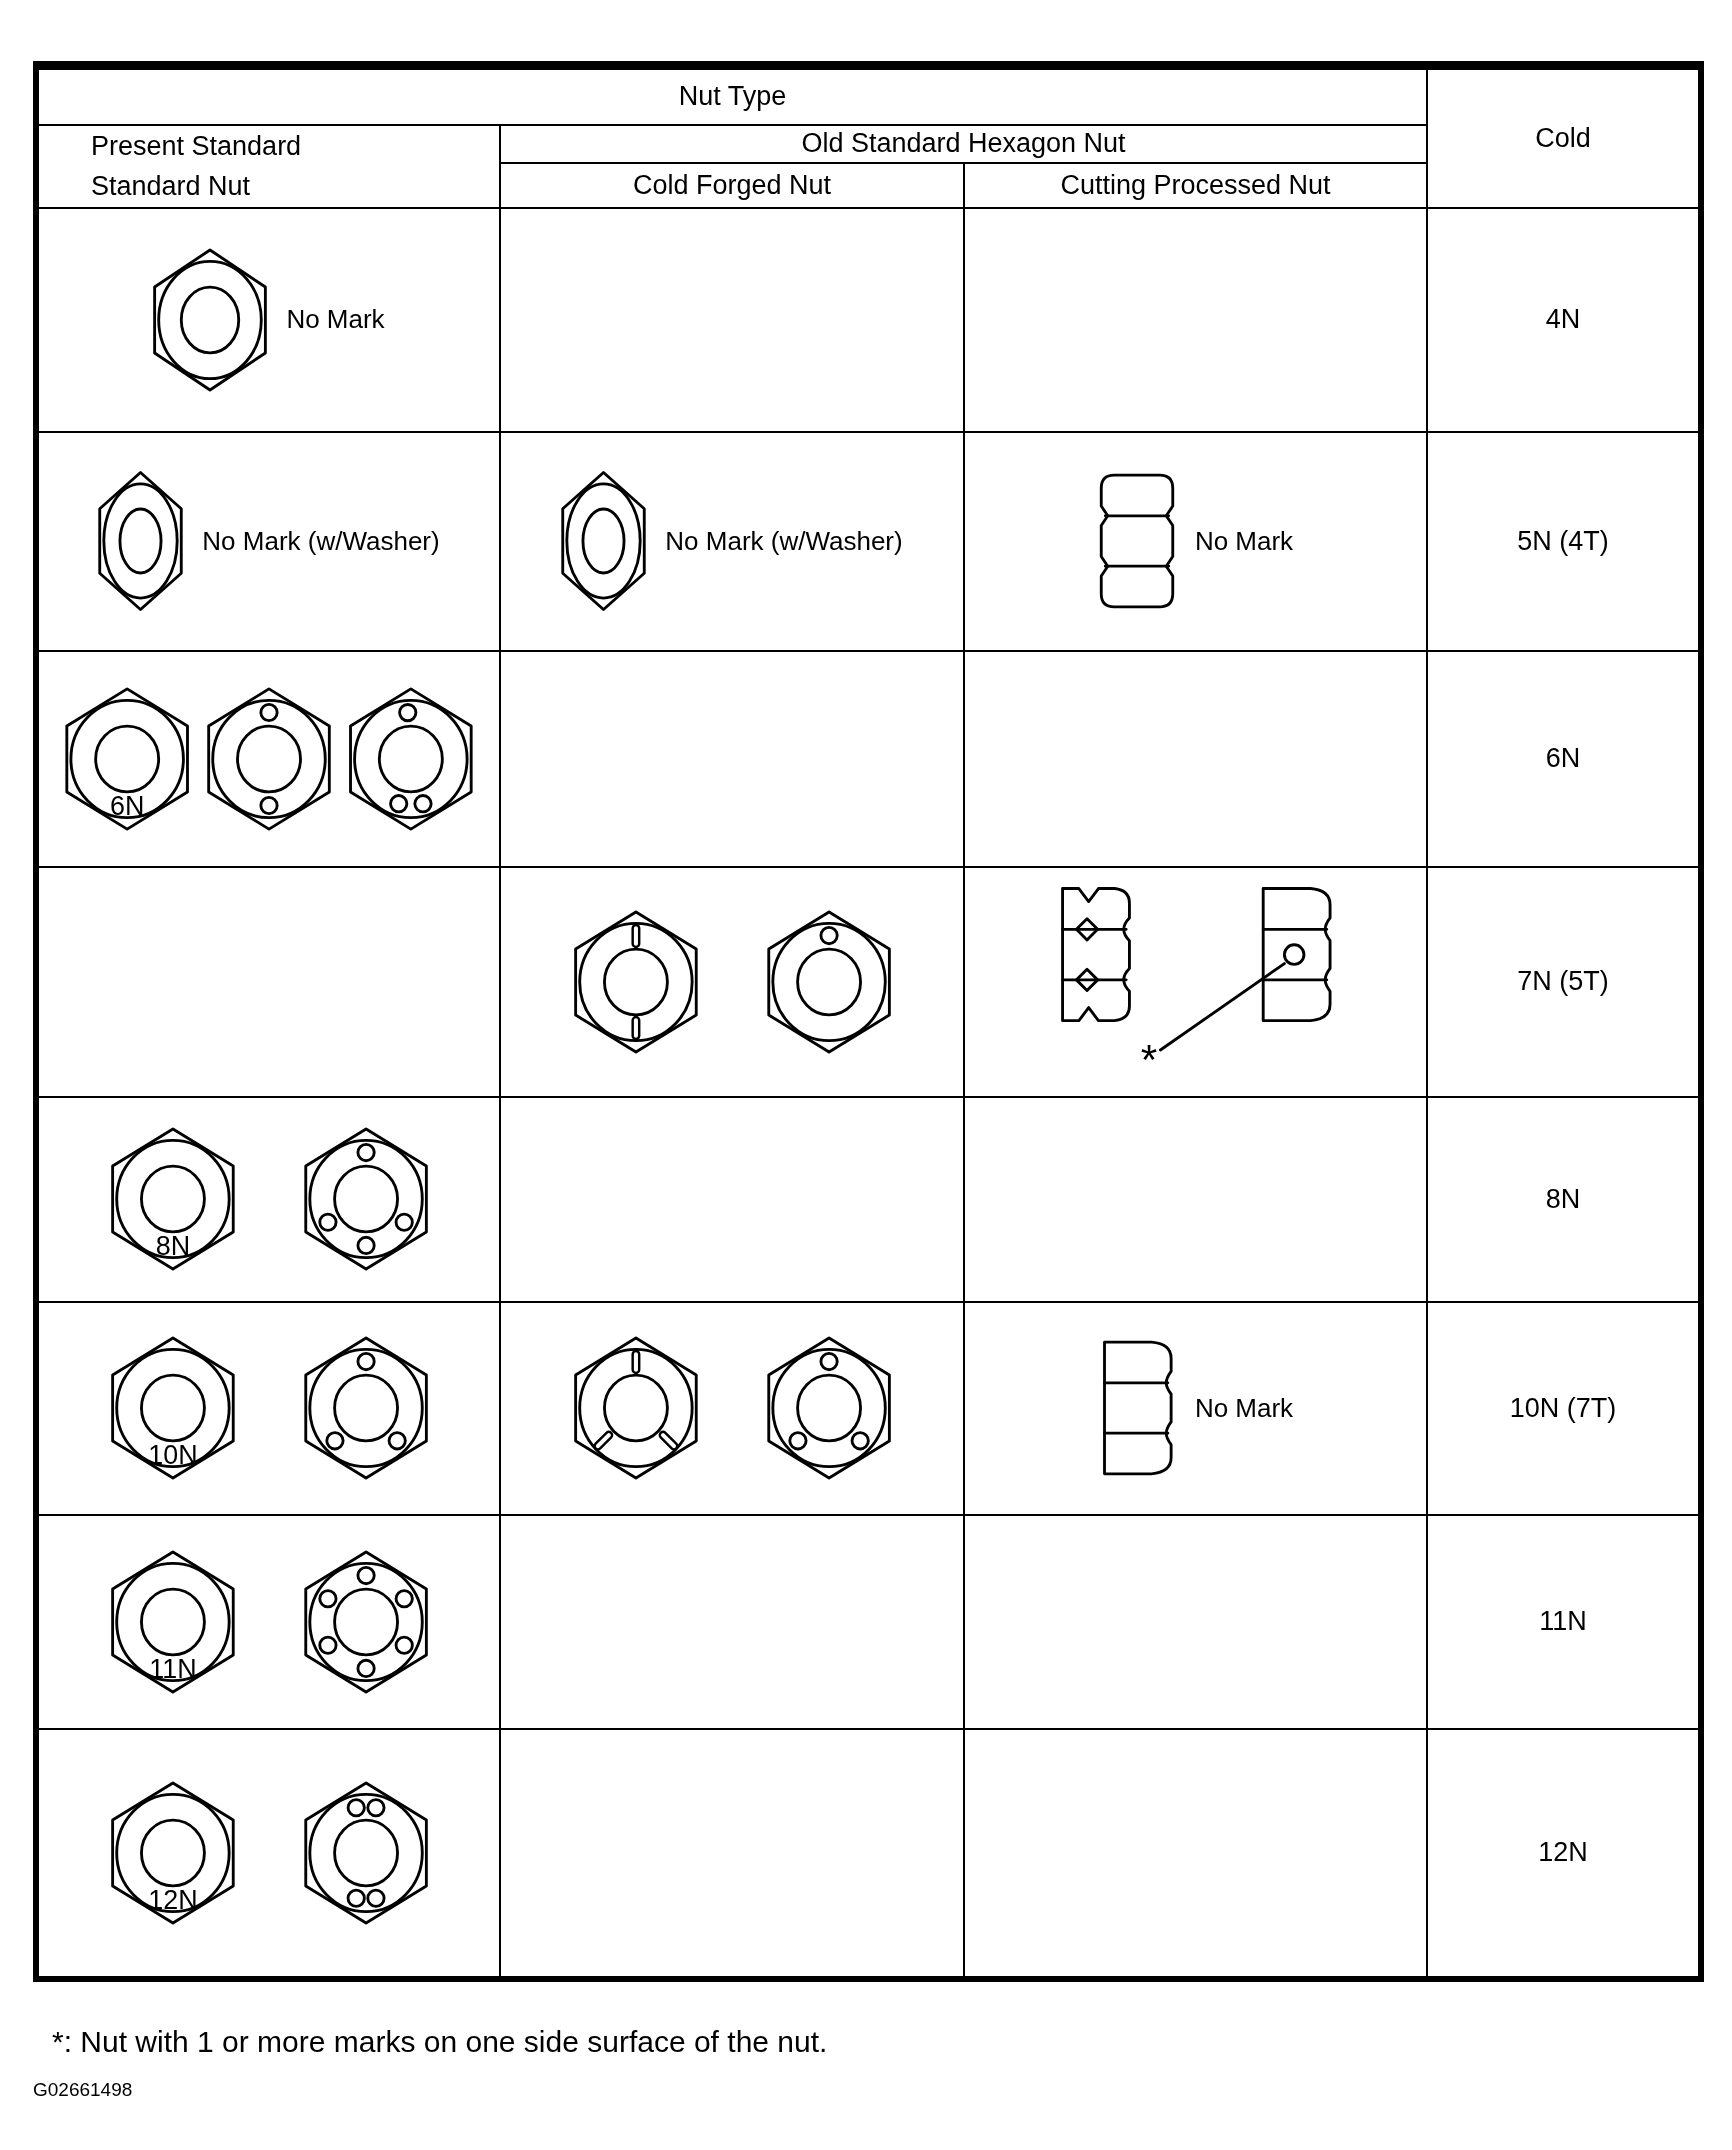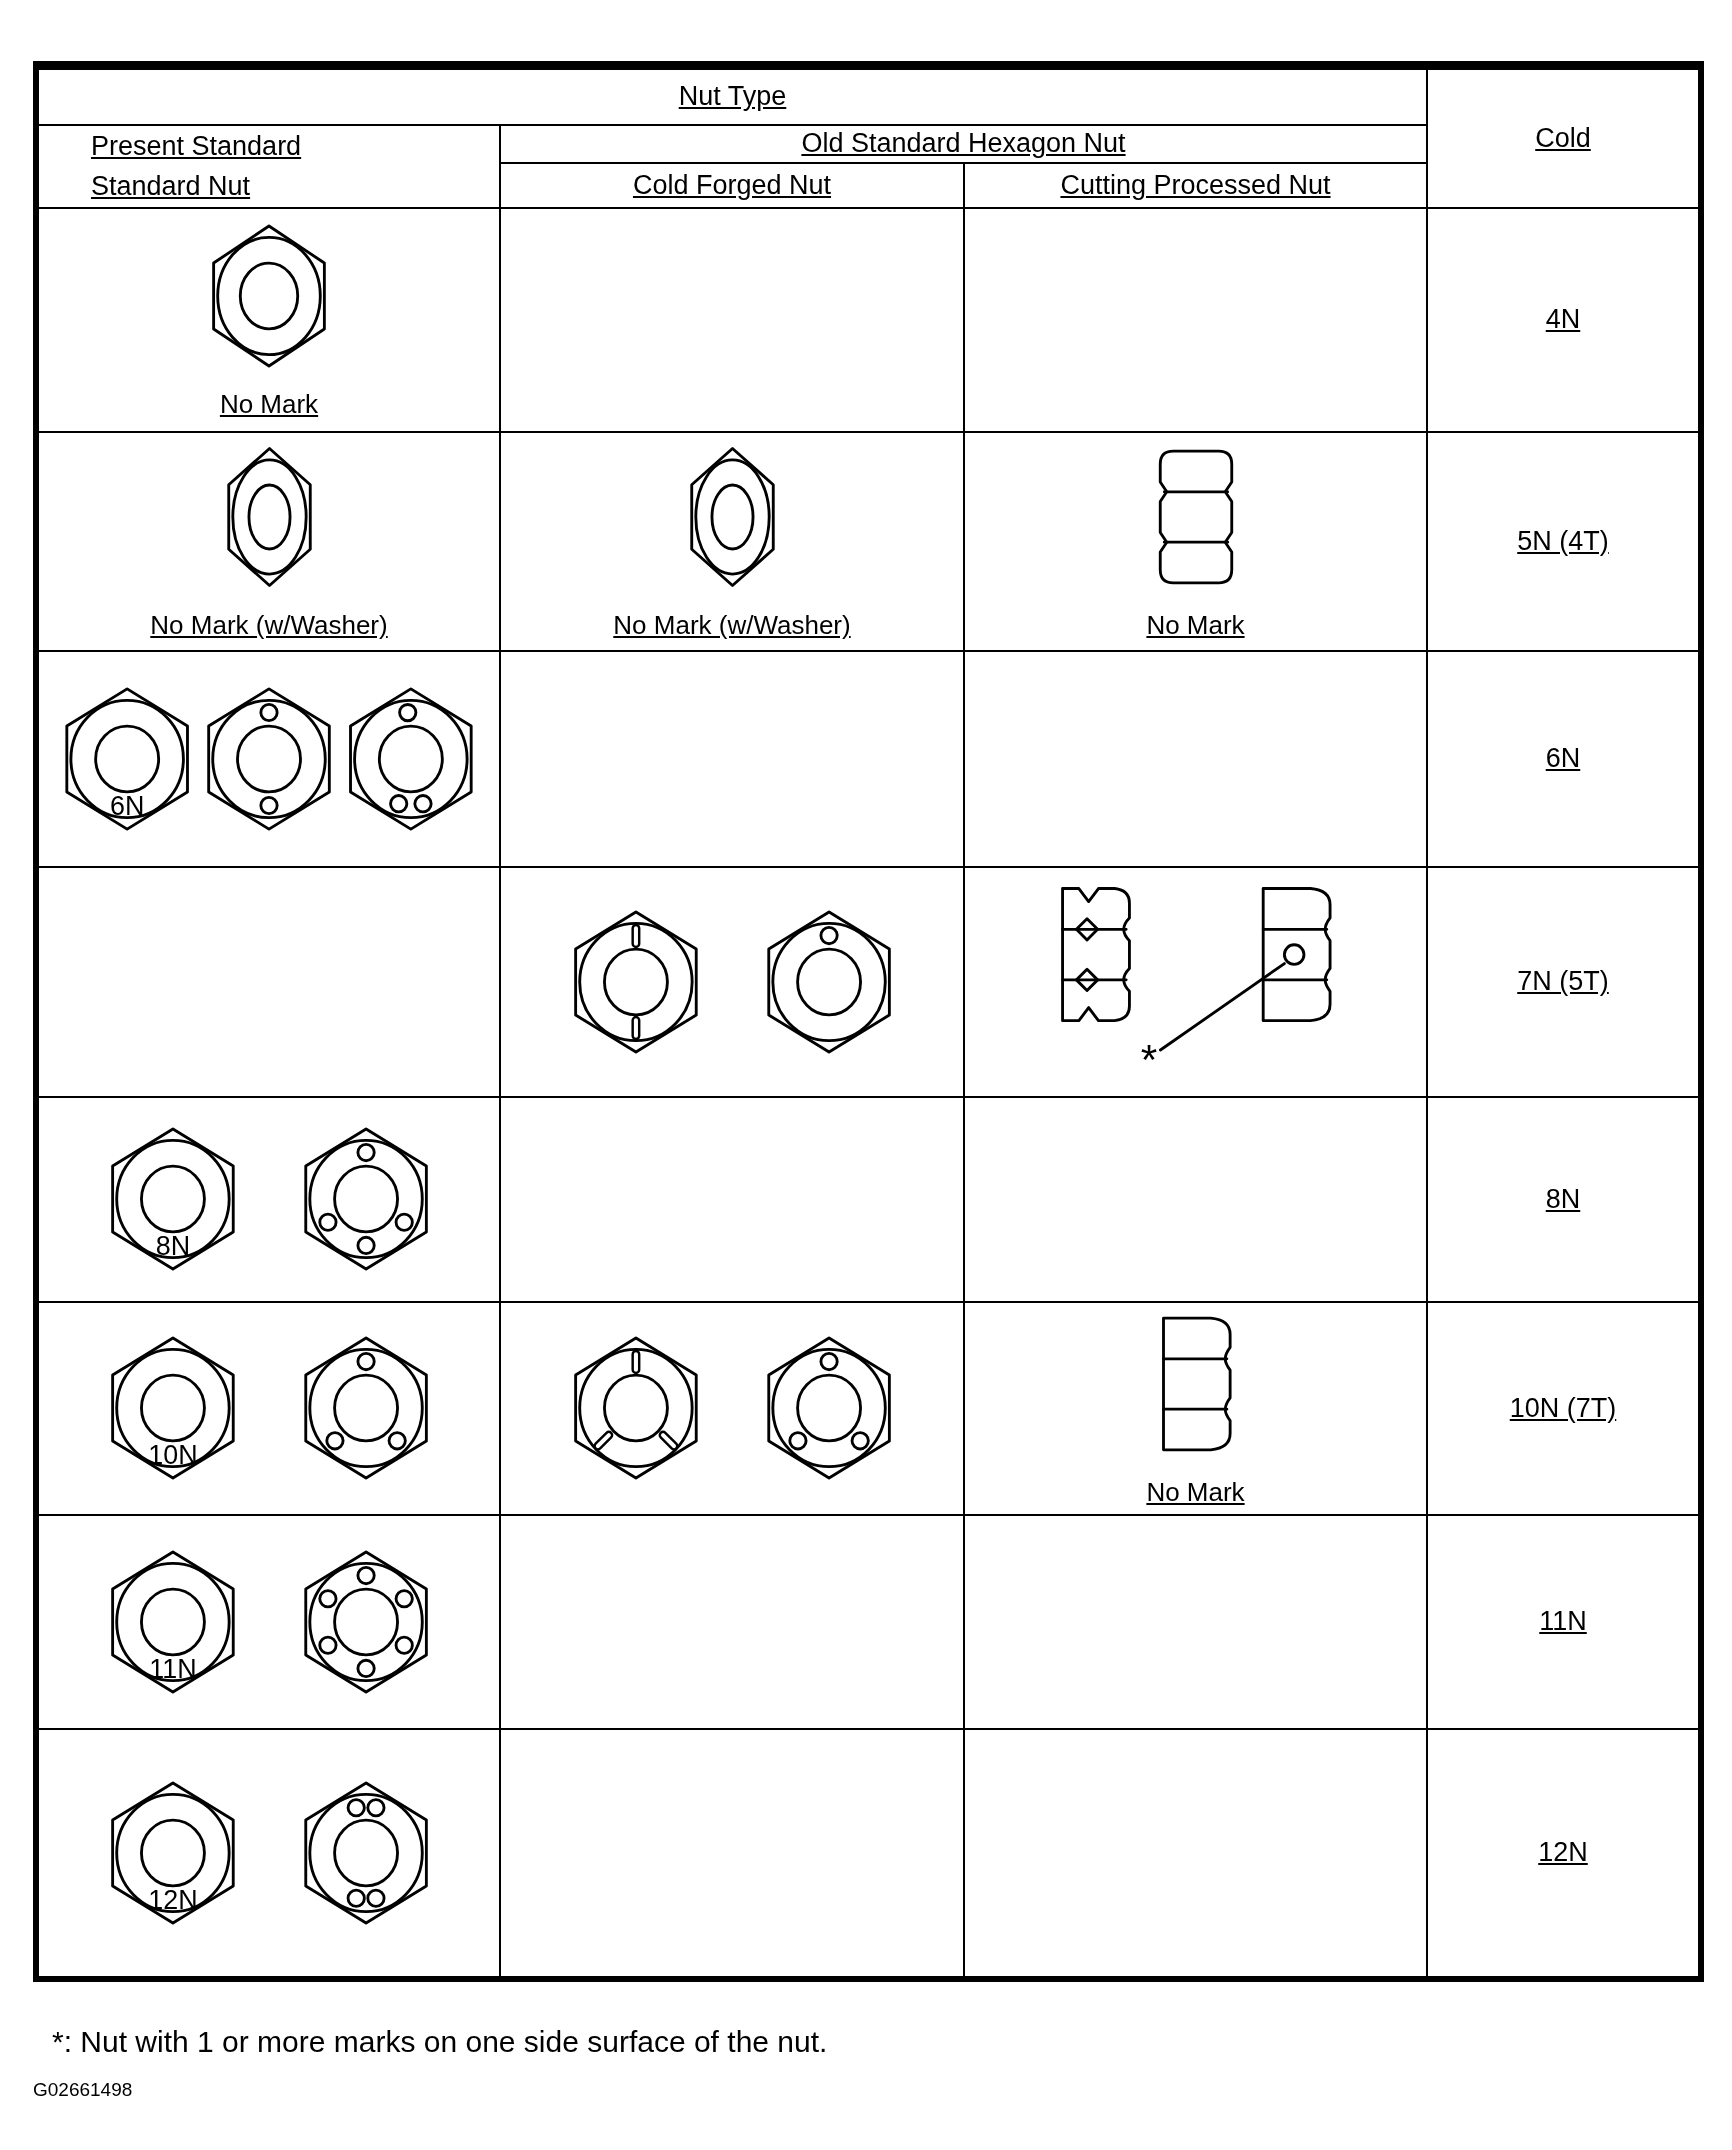--- a/index.html
+++ b/index.html
@@ -8,35 +8,34 @@
     font-family:"Liberation Sans",sans-serif;color:#000;
     -webkit-font-smoothing:antialiased;
   }
   .page{position:absolute;inset:0;background:#fff;}
 
   table.nut-table{
     position:absolute;left:33px;top:61px;
     border-collapse:collapse;table-layout:fixed;
     border:6.5px solid #000;border-top-width:9px;
     background:#fff;
-    text-decoration:underline;
   }
   .nut-table th,.nut-table td{
     border:2.4px solid #000;padding:0;vertical-align:middle;
     font-weight:400;font-size:27px;color:#000;
   }
   thead tr.h-a{height:59px;}
   thead tr.h-b{height:38px;}
   thead tr.h-c{height:43px;}
   th.center-h{text-align:center;}
   th.present-h{text-align:left;padding-left:52px;line-height:1.5;}
   td.class-cell{text-align:center;font-size:27px;}
   td.nut-cell{text-align:center;}
   .cell-content{
-    display:flex;flex-direction:column;align-items:center;
+    display:flex;flex-direction:row;align-items:center;
     justify-content:center;gap:19px;
   }
   .caption{font-size:26px;line-height:1.1;}
   svg .ln{fill:none;stroke:#000;stroke-width:3.5;stroke-linejoin:round;stroke-linecap:round;}
   svg text.engraved{font-family:"Liberation Sans",sans-serif;font-size:33px;text-anchor:middle;fill:#000;}
   svg text.asterisk{font-family:"Liberation Sans",sans-serif;font-size:52px;text-anchor:middle;fill:#000;}
   .footnote{position:absolute;left:52px;top:2025px;font-size:30px;}
   .figure-id{position:absolute;left:33px;top:2079px;font-size:19px;}
 </style>
 </head>

